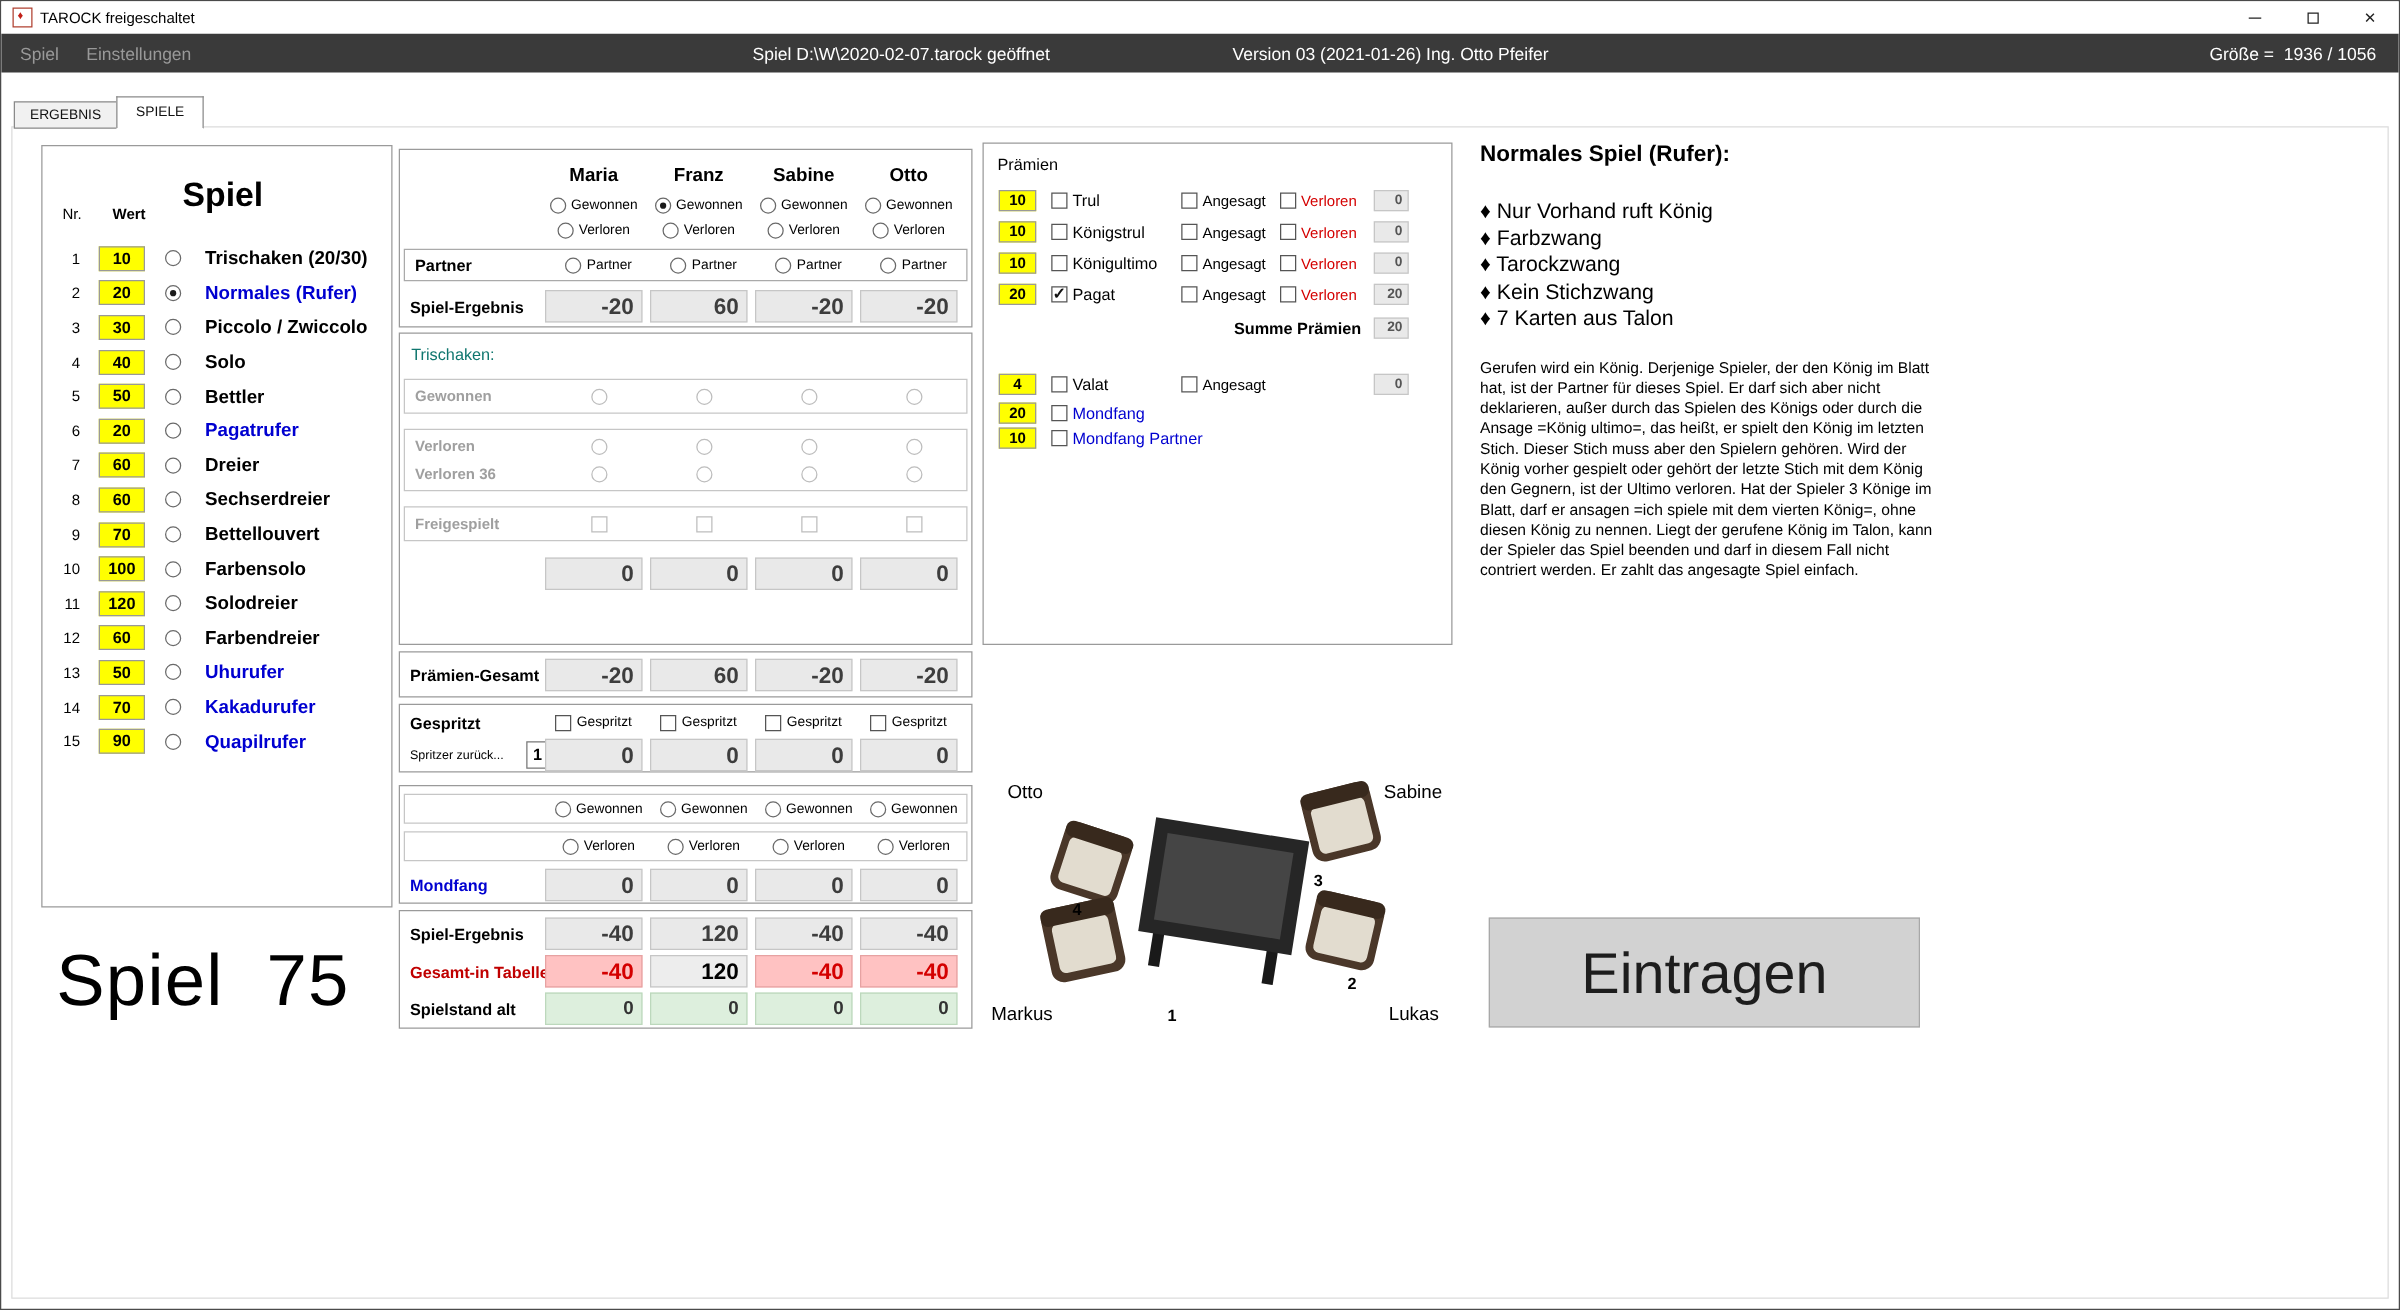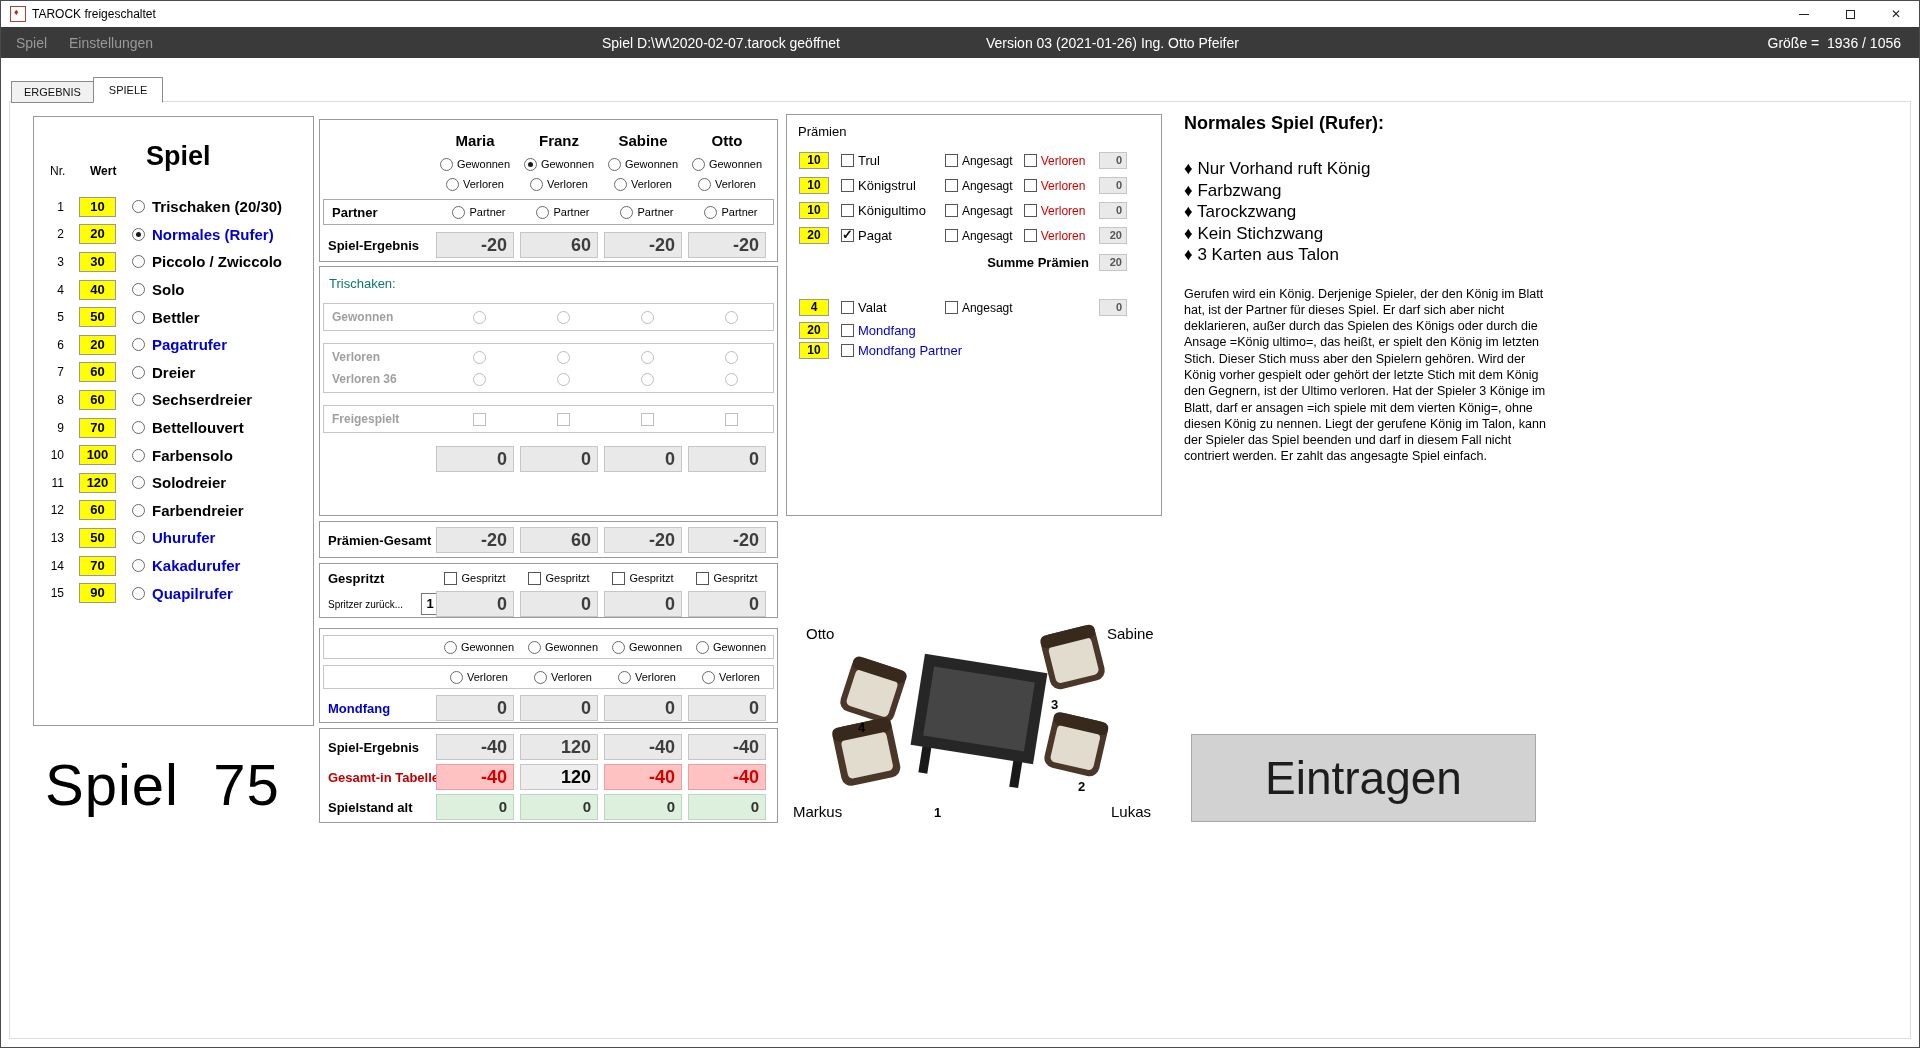--- a/index.html
+++ b/index.html
@@ -35,21 +35,21 @@
   
   .game-panel{position:absolute;left:32px;top:115px;width:281px;height:610px;border:1px solid #9a9a9a;background:#fff}
   .gp-headers{position:relative;height:76px}
   .gp-nr{position:absolute;left:16px;top:47px;font-size:12px}
   .gp-wert{position:absolute;left:56px;top:47px;font-size:12px;font-weight:bold}
   .gp-spiel{position:absolute;left:112px;top:24px;font-size:27px;font-weight:bold}
   .game-row{display:flex;align-items:center;height:27.6px;padding-left:10px}
   .g-nr{width:20px;text-align:right;font-size:12px;flex:none}
   .g-wert{width:37px;height:20px;margin-left:15px;background:#ffff00;border:1px solid #999;font-weight:bold;font-size:13px;text-align:center;line-height:18px;flex:none}
   .g-radio{margin-left:16px}
-  .g-label{font-size:15px;font-weight:bold;margin-left:7px;white-space:nowrap}
+  .g-label{font-size:15px;font-weight:bold;margin-left:19px;white-space:nowrap}
   .g-label.blue{color:#0000d0}
 
   .spiel-counter{position:absolute;left:44px;top:750px;font-size:58px;font-weight:normal;white-space:pre;letter-spacing:1px}
 
   
   .radio{position:relative;width:13px;height:13px;border:1px solid #6a6a6a;border-radius:50%;background:#fff;display:inline-block;flex:none}
   .radio.on::after{content:"";position:absolute;left:3px;top:3px;width:5px;height:5px;border-radius:50%;background:#1a1a1a}
   .cb{position:relative;width:13px;height:13px;border:1px solid #555;background:#fff;display:inline-block;flex:none}
   .cb.on::after{content:"✓";position:absolute;left:0;top:-3px;font-size:13px;font-weight:bold;color:#111}
   .opt{display:inline-flex;align-items:center;gap:4px}
@@ -736,21 +736,21 @@
   </div>
 </div>
 
 <div class="rules">
   <div class="rules-title">Normales Spiel (Rufer):</div>
   <div>
     <div class="bullet">Nur Vorhand ruft König</div>
     <div class="bullet">Farbzwang</div>
     <div class="bullet">Tarockzwang</div>
     <div class="bullet">Kein Stichzwang</div>
-    <div class="bullet">3 Karten aus Talon</div>
+    <div class="bullet">7 Karten aus Talon</div>
   </div>
   <p class="rules-text">Gerufen wird ein König. Derjenige Spieler, der den König im Blatt hat, ist der Partner für dieses Spiel. Er darf sich aber nicht deklarieren, außer durch das Spielen des Königs oder durch die Ansage =König ultimo=, das heißt, er spielt den König im letzten Stich. Dieser Stich muss aber den Spielern gehören. Wird der König vorher gespielt oder gehört der letzte Stich mit dem König den Gegnern, ist der Ultimo verloren. Hat der Spieler 3 Könige im Blatt, darf er ansagen =ich spiele mit dem vierten König=, ohne diesen König zu nennen. Liegt der gerufene König im Talon, kann der Spieler das Spiel beenden und darf in diesem Fall nicht contriert werden. Er zahlt das angesagte Spiel einfach.</p>
 </div>
 
 <div class="table-scene">
   <svg class="scene-svg" width="382" height="215" viewBox="0 0 382 215">
 
     <g transform="translate(188,90) rotate(9)">
       <rect x="-50" y="30" width="9" height="42" fill="#191919"></rect>
       <rect x="42" y="32" width="9" height="40" fill="#191919"></rect>

